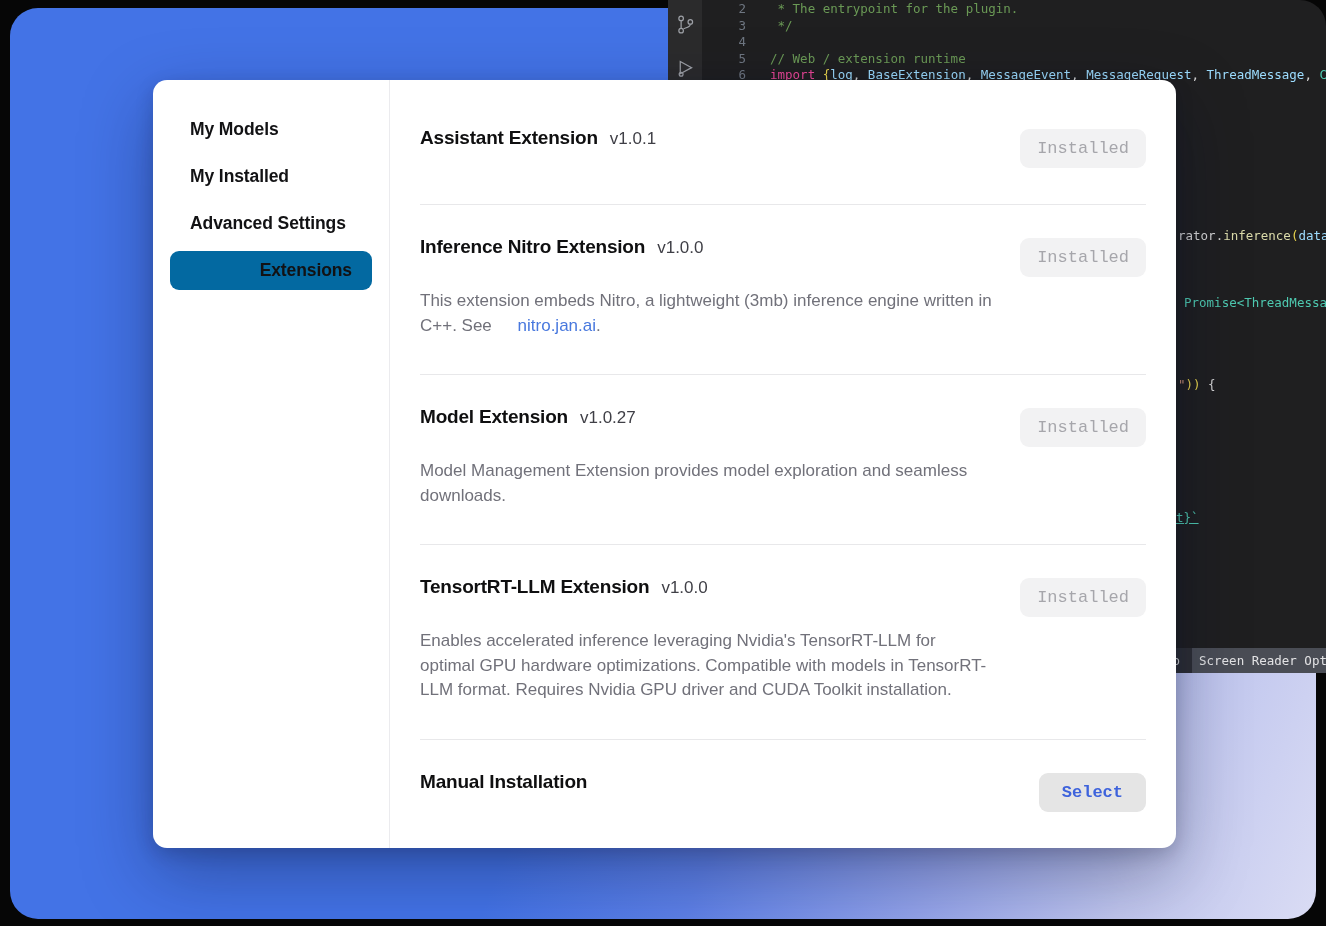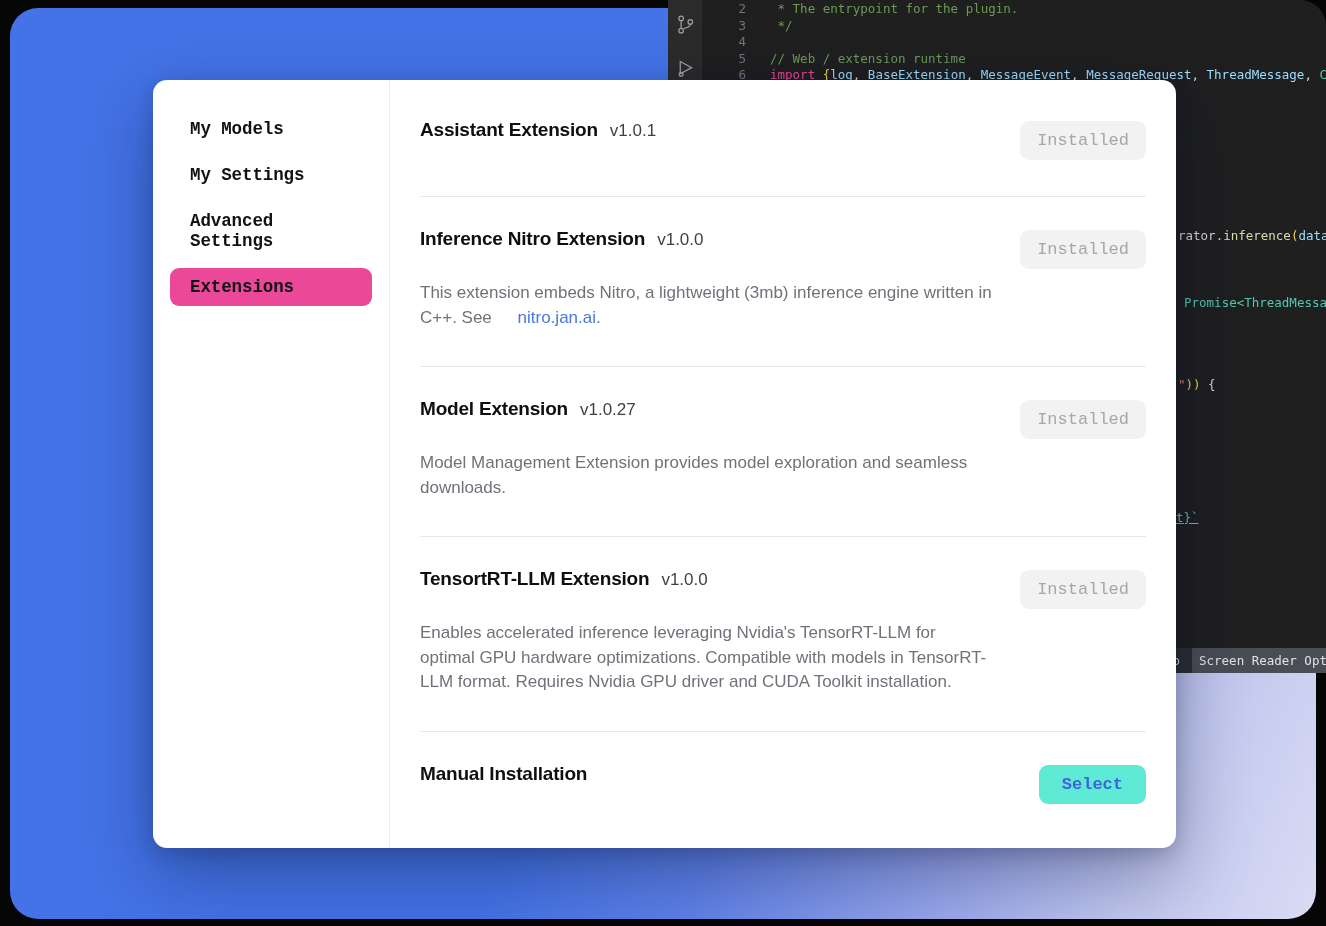--- a/index.html
+++ b/index.html
@@ -60,38 +60,38 @@
     position:absolute; left:153px; top:80px; width:1023px; height:768px;
     background:#ffffff; border-radius:14px; z-index:3; display:flex;
     box-shadow:0 25px 70px rgba(10,15,45,.35), 0 6px 18px rgba(10,15,45,.18);
     overflow:hidden;
   }
   .modal-sidebar {
     width:237px; flex:none; border-right:1px solid #ebebee; padding:30px 17px 0;
   }
   .side-item {
     font-size:17.5px; font-weight:600; color:#121214; letter-spacing:-.1px;
-    padding:9px 20px; border-radius:9px; margin-bottom:8px; cursor:pointer;font-family:Liberation Mono, monospace;
+    padding:9px 20px; border-radius:9px; margin-bottom:8px; cursor:pointer;
   }
-  .side-item.active { background:#ec4899; }
-  .modal-content { flex:1; padding:8px 30px; overflow:hidden; }
+  .side-item.active { background:#0369a1;text-align:right; }
+  .modal-content { flex:1; padding:16px 30px; overflow:hidden; }
   .ext-entry { padding:31px 0 36px; border-bottom:1px solid #e8e8ea; }
   .ext-entry:last-child { border-bottom:none; }
   .ext-header { display:flex; align-items:flex-start; justify-content:space-between; }
   .ext-title-group { display:flex; align-items:baseline; }
   .ext-name { font-size:19px; font-weight:700; color:#0f0f10; letter-spacing:-.2px; }
   .ext-version { font-size:17px; font-weight:400; color:#3f3f46; margin-left:12px; }
   .ext-desc {
     margin-top:12px; font-size:17px; color:#71717a; line-height:24.5px; max-width:575px;
   }
   .ext-desc .desc-link { color:#4878DE; cursor:pointer;margin-left:21px; }
   .btn { border:none; border-radius:9px; font-size:17px; cursor:pointer;
          font-family:Liberation Mono, monospace; flex:none; margin-top:2px; }
   .btn-installed { background:#f2f2f3; color:#a6a6ab; font-weight:500; padding:10px 17px; }
-  .btn-select   { background:#5eead4; color:#3e63dc; font-weight:700; padding:10px 23px;margin-left:24px; }
+  .btn-select   { background:#e5e5e5; color:#3e63dc; font-weight:700; padding:10px 23px;margin-left:24px; }
 </style>
 </head>
 <body>
 
 <div class="app-window"></div>
 
 <div class="code-panel">
   <div class="activity-bar">
     <span>
       <svg viewBox="0 0 24 24">
@@ -123,21 +123,21 @@
     </div>
   <div class="status-bar">
     <span class="status-left-text">go</span>
     <span class="status-chip">Screen Reader Optimized</span>
   </div>
 </div>
 
 <div class="modal">
   <div class="modal-sidebar" id="settings-sidebar">
       <div class="side-item">My Models</div>
-      <div class="side-item">My Settings</div>
+      <div class="side-item">My Installed</div>
       <div class="side-item">Advanced Settings</div>
       <div class="side-item active">Extensions</div>
     </div>
   <div class="modal-content" id="extensions-list">
       <div class="ext-entry">
         <div class="ext-header">
           <div class="ext-title-group">
             <span class="ext-name">Assistant Extension</span>
             <span class="ext-version">v1.0.1</span>
           </div>

